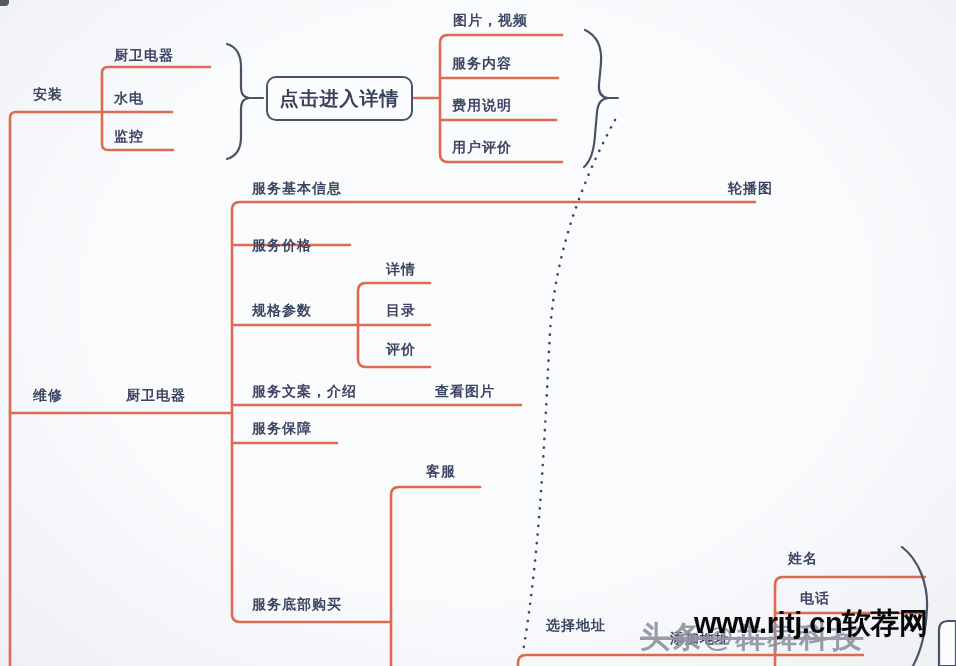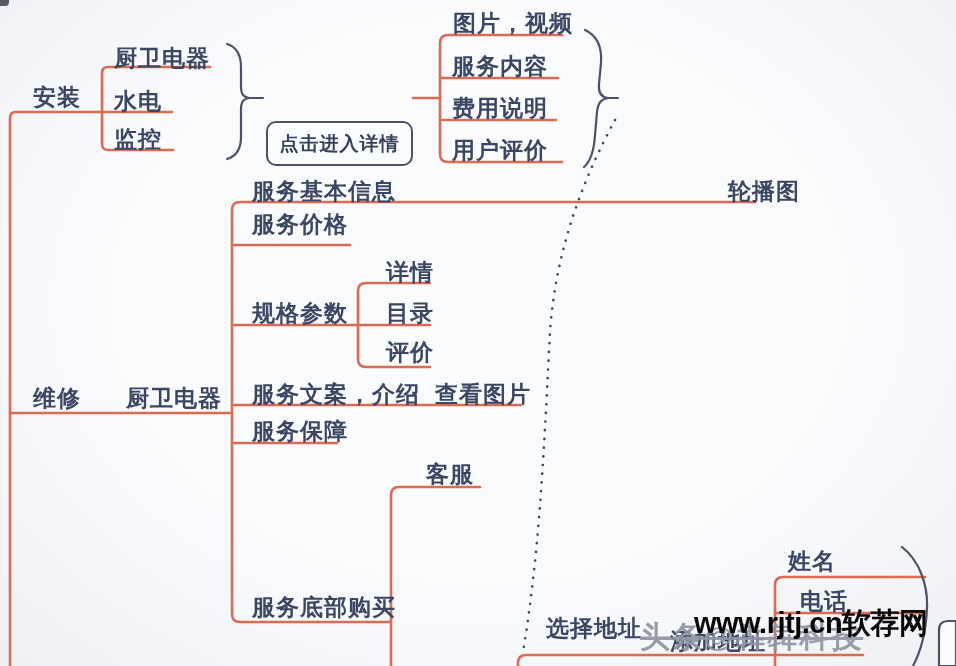--- a/index.html
+++ b/index.html
@@ -2,27 +2,27 @@
 <html><head>
 <meta charset="utf-8">
 <style>
   html,body{margin:0;padding:0;background:#e9ebef;}
   #canvas{
     position:relative;width:956px;height:666px;overflow:hidden;
     background:radial-gradient(ellipse at 50% 45%, #fafbfd 55%, #eef0f4 100%);
     font-family:"Liberation Sans","DejaVu Sans",sans-serif;
   }
   .node{
-    position:absolute;color:#3b4663;font-size:23px;font-weight:600;
-    white-space:nowrap;letter-spacing:1px;line-height:1.1;font-family:Liberation Mono, monospace;
+    position:absolute;color:#3b4663;font-size:14px;font-weight:600;
+    white-space:nowrap;letter-spacing:1px;line-height:1.1;
   }
   .topic-box{
     position:absolute;border:2px solid #4a5365;border-radius:10px;
     background:#fbfcfe;display:flex;align-items:center;justify-content:center;
-    color:#36415c;font-weight:700;letter-spacing:1px;margin-top:45px;
+    color:#36415c;font-weight:700;letter-spacing:1px;
   }
   #box-detail{left:266px;top:76px;width:143px;height:41px;font-size:19px;}
   #box-view{left:621px;top:64px;width:59px;height:45px;font-size:19px;border-radius:11px;}
   svg#wires{position:absolute;left:0;top:0;}
   .wm-site{
     position:absolute;left:694px;top:604px;color:#060606;font-size:29px;
     font-weight:800;letter-spacing:-0.5px;white-space:nowrap;z-index:6;
   }
   .wm-account{
     position:absolute;left:640px;top:617px;color:#8e93a1;font-size:30px;
@@ -86,21 +86,21 @@
   <div class="node" style="left:452px;top:98px">费用说明</div>
   <div class="node" style="left:452px;top:140px">用户评价</div>
 
 
   <div class="node" style="left:33px;top:388px">维修</div>
   <div class="node" style="left:126px;top:388px">厨卫电器</div>
 
   <div class="node" style="left:252px;top:181px">服务基本信息</div>
   <div class="node" style="left:728px;top:181px">轮播图</div>
 
-  <div class="node" style="left:252px;top:214px">服务价格</div>
+  <div class="node" style="left:252px;top:238px">服务价格</div>
 
   <div class="node" style="left:252px;top:303px">规格参数</div>
   <div class="node" style="left:386px;top:262px">详情</div>
   <div class="node" style="left:386px;top:303px">目录</div>
   <div class="node" style="left:386px;top:342px">评价</div>
 
   <div class="node" style="left:252px;top:384px">服务文案，介绍</div>
   <div class="node" style="left:435px;top:384px">查看图片</div>
   <div class="node" style="left:252px;top:421px">服务保障</div>
   <div class="node" style="left:426px;top:464px">客服</div>

